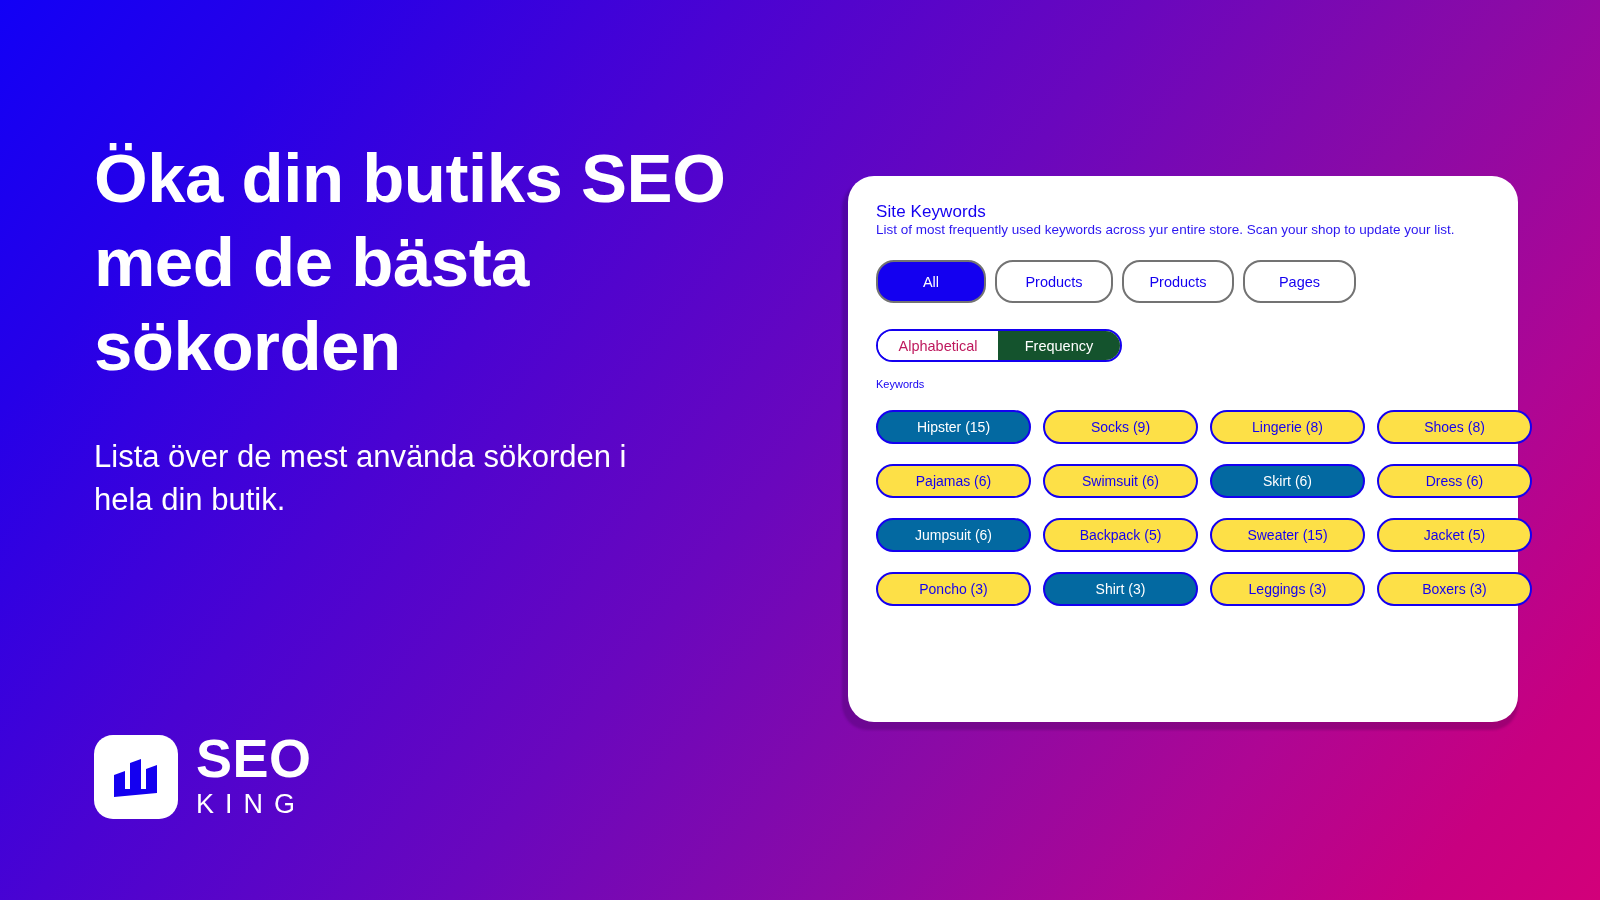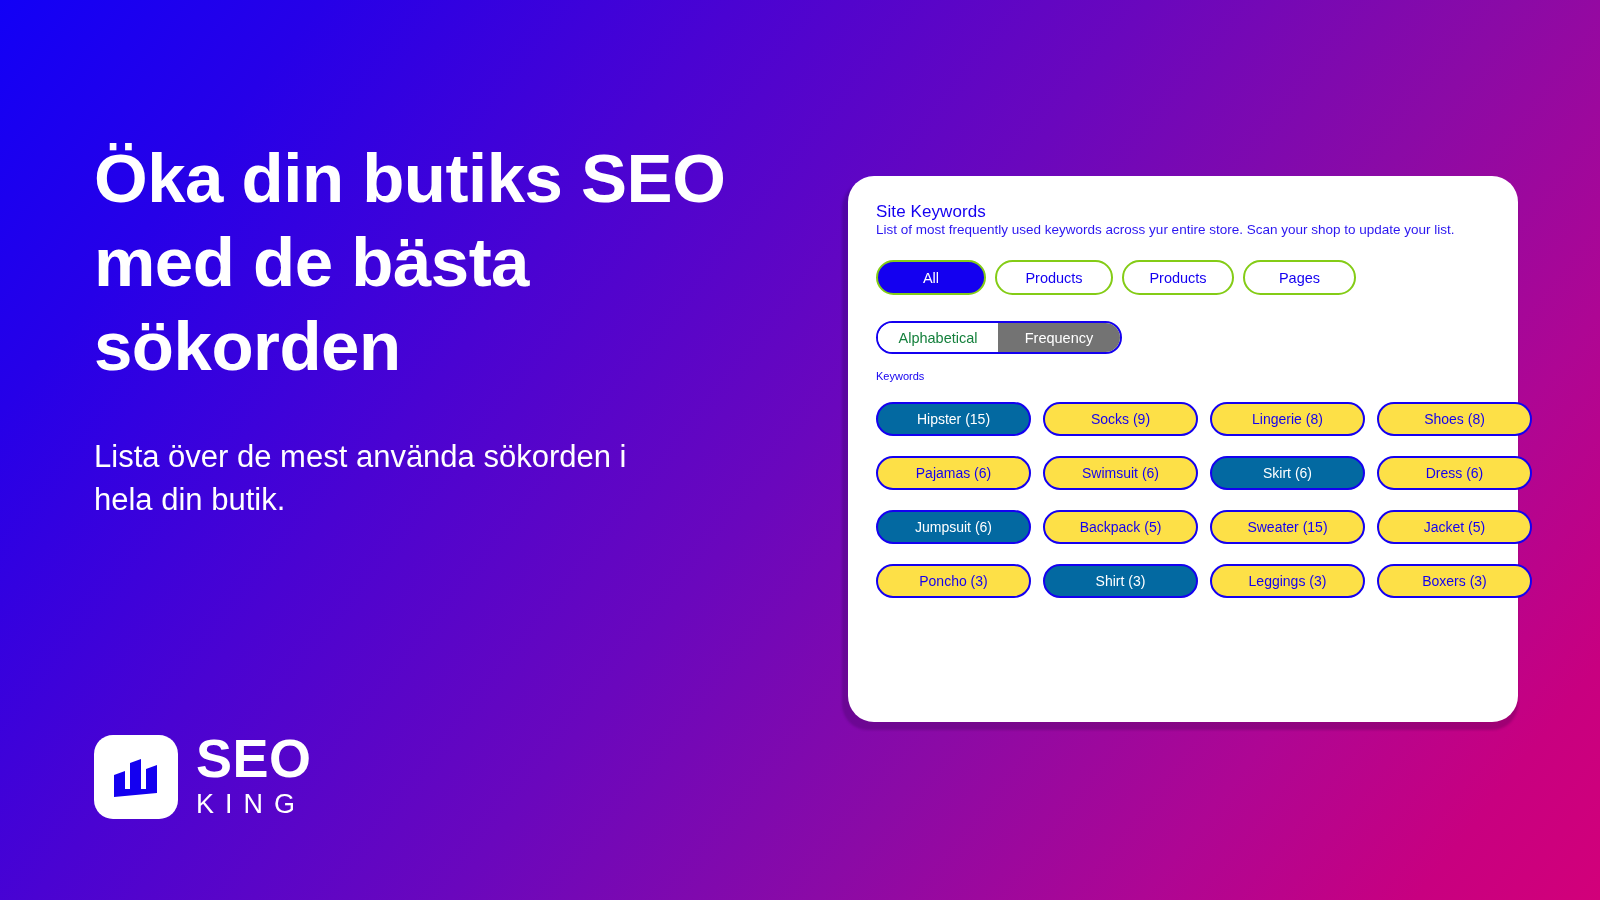--- a/index.html
+++ b/index.html
@@ -109,23 +109,23 @@
     white-space: nowrap;
   }
 
   
   .filters {
     margin-top: 23px;
     display: flex;
     gap: 9px;
   }
   .pill {
-    height: 35px;
+    height: 43px;
     border-radius: 18px;
-    border: 2px solid #84cc16;
+    border: 2px solid #737373;
     background: #FFFFFF;
     color: #1400F0;
     font-size: 14.5px;
     font-family: "Liberation Sans", sans-serif;
     display: flex;
     align-items: center;
     justify-content: center;
     cursor: pointer;
     white-space: nowrap;
   }
@@ -145,26 +145,26 @@
     height: 33px;
   }
   .seg {
     display: flex;
     align-items: center;
     justify-content: center;
     font-size: 14.5px;
     font-family: "Liberation Sans", sans-serif;
     cursor: pointer;
     background: #FFFFFF;
-    color: #15803d;
+    color: #be185d;
     white-space: nowrap;
   }
   .seg-alpha { width: 120px; }
   .seg-freq  { width: 122px; }
-  .seg.active { background: #737373; color: #FFFFFF; text-align: right; }
+  .seg.active { background: #14532d; color: #FFFFFF; text-align: right; }
 
   .section-label {
     margin-top: 16px;
     color: #1400F0;
     font-size: 11px;
     font-weight: 400;
   }
 
   
   .kw-grid {

